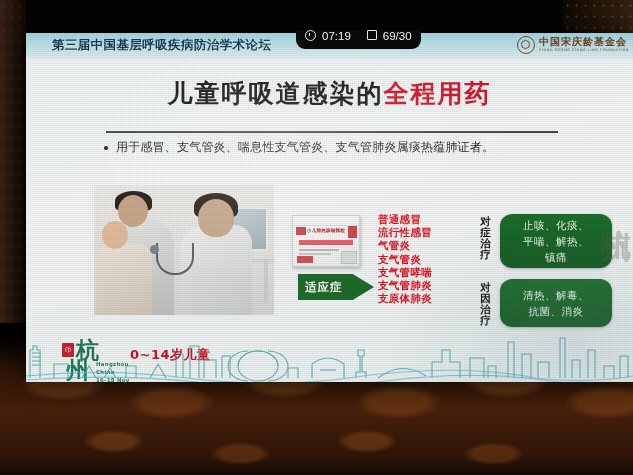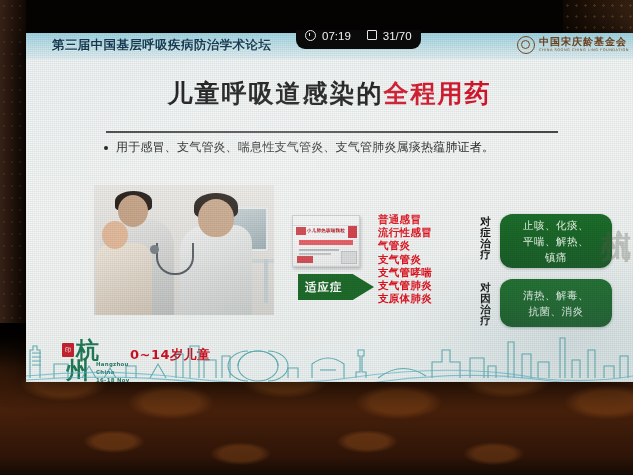--- a/index.html
+++ b/index.html
@@ -323,14 +323,14 @@
 
     <div id="glare"></div>
   </div>
 </div>
 
 <div id="osd">
   <span class="clock-ic"></span>
   <span>07:19</span>
   <span class="sep"></span>
   <span class="page-ic"></span>
-  <span>31/70</span>
+  <span>69/30</span>
 </div>
 
 </body></html>

